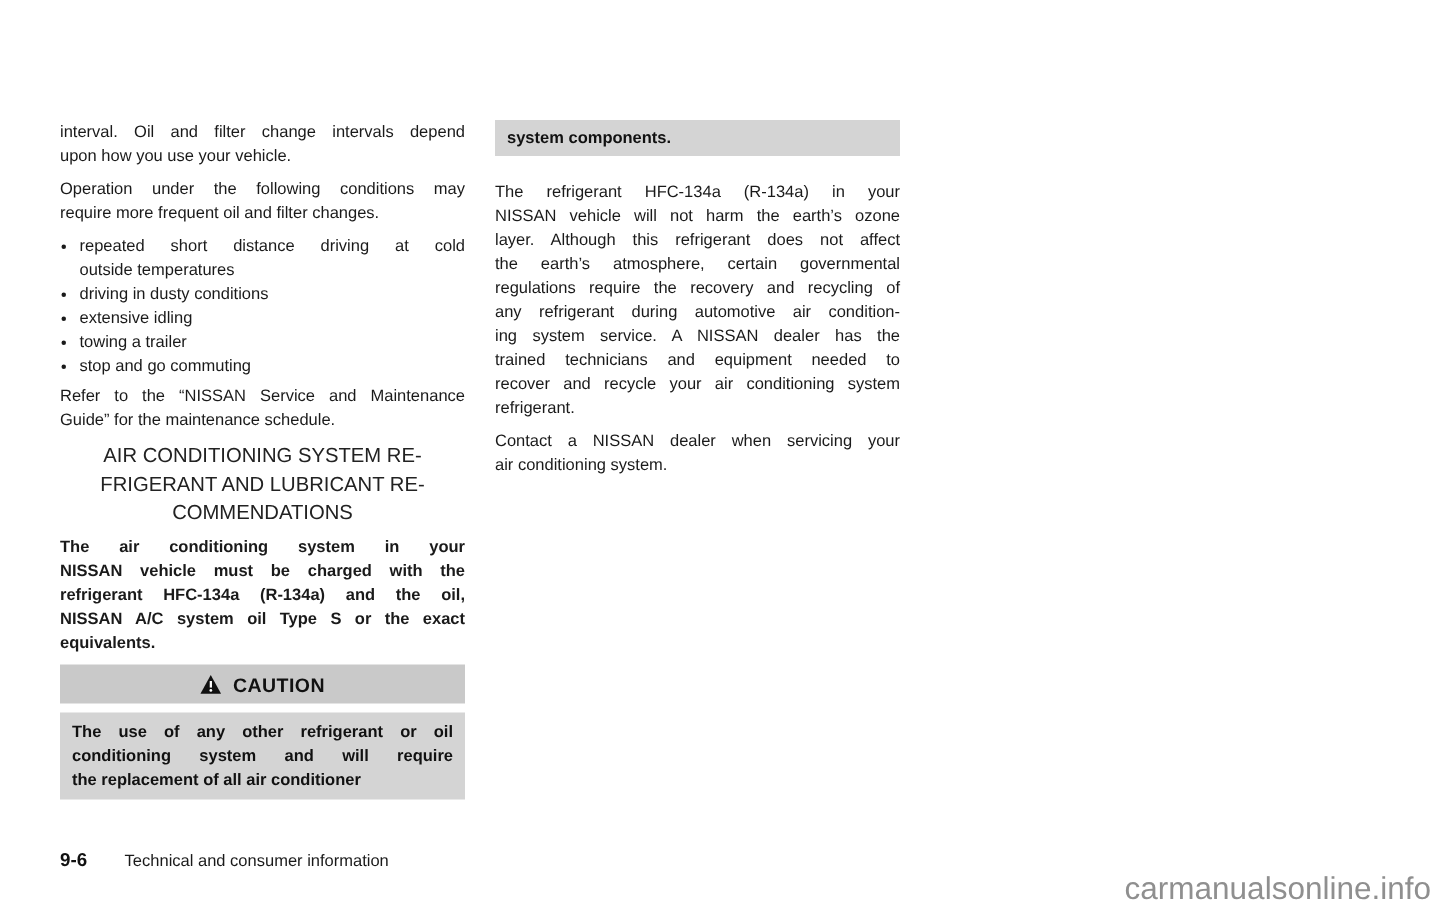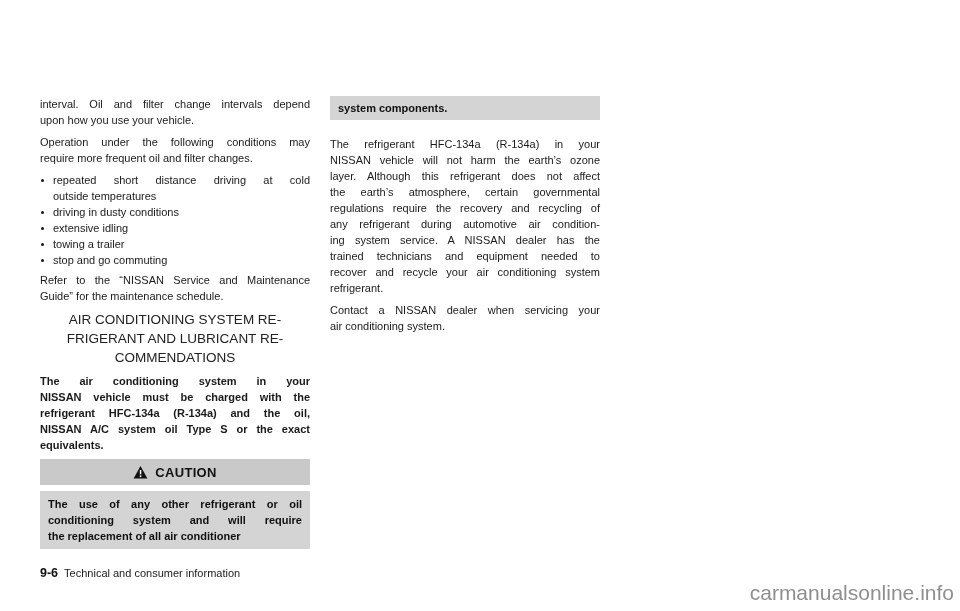--- a/index.html
+++ b/index.html
@@ -8,21 +8,21 @@
 
   .page {
     position: relative;
     width: 960px;
     height: 611px;
     background: #ffffff;
     color: #1a1a1a;
     overflow: hidden;
   }
 
-  .col { position: absolute; top: 96px; width: 270px; }
+  .col { position: absolute; top: 80px; width: 270px; }
   .col-left  { left: 40px; }
   .col-right { left: 330px; }
 
   .para { font-size: 11px; line-height: 16px; margin-bottom: 6px; color: #1a1a1a; }
   .para.bold { font-weight: bold; }
 
   .tline { text-align: center; }
   .just .tline { text-align: justify; text-align-last: justify; text-justify: inter-word; }
   .just .tline:last-child { text-align-last: left; }
 
@@ -85,21 +85,21 @@
   }
 
   .footer {
     position: absolute;
     left: 40px;
     top: 566px;
     display: flex;
     align-items: baseline;
   }
   .pnum { font-size: 12.5px; font-weight: bold; color: #111111; }
-  .ptitle { font-size: 11px; color: #1a1a1a; margin-left: 6px; }
+  .ptitle { font-size: 11px; color: #1a1a1a; margin-left: 25px; }
 
   .watermark {
     position: absolute;
     right: 6px;
     bottom: 6px;
     font-size: 21px;
     color: #8f8f8f;
   }
 </style>
 </head>

